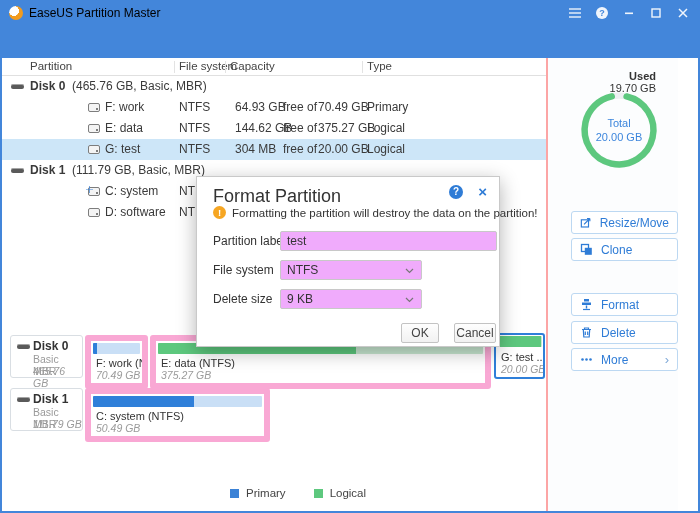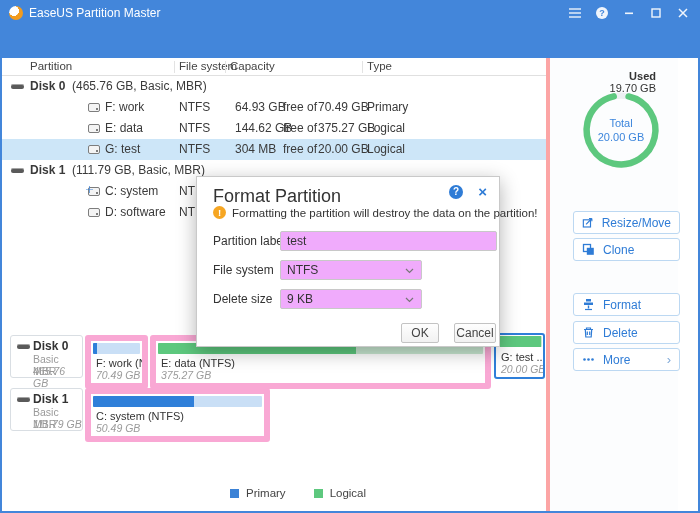--- a/index.html
+++ b/index.html
@@ -4,21 +4,21 @@
 <style>
   * { box-sizing: border-box; margin: 0; padding: 0; }
   body { font-family: "Liberation Sans", "DejaVu Sans", sans-serif; background:#888; }
   .app { position: relative; width: 700px; height: 513px; background:#4386da; overflow: hidden; }
   .workspace { position:absolute; left:2px; right:2px; top:58px; bottom:2px; background:#fff; }
 
   
   .titlebar { position:absolute; left:0; top:0; width:100%; height:26px; }
   .logo { position:absolute; left:9px; top:6px; width:14px; height:14px; border-radius:50%;
           background: radial-gradient(circle at 35% 35%, #fff 0 38%, #f29b1d 40% 100%); }
-  .title { position:absolute; left:29px; top:0; height:26px; line-height:26px; color:#ffffff; font-size:12px; }
+  .title { position:absolute; left:29px; top:0; height:26px; line-height:26px; color:#000000; font-size:12px; }
   .winctl { position:absolute; right:10px; top:0; height:26px; display:flex; align-items:center; gap:13px; }
   .winctl .wcb { width:14px; height:14px; display:flex; align-items:center; justify-content:center; cursor:default; }
 
   
   .toolbar { position:absolute; left:0; top:26px; width:100%; height:32px; }
   .tb-left { position:absolute; left:12px; top:33px; display:flex; gap:6px; }
   .tb-box { border:1px solid rgba(255,255,255,.55); border-radius:2px; height:22px; display:flex; align-items:center; }
   .tb-refresh { width:28px; justify-content:center; }
   .tb-cell { padding:0 6px; height:100%; display:flex; align-items:center; }
   .tb-sep { width:1px; height:100%; background:rgba(255,255,255,.5); }
@@ -66,21 +66,21 @@
   .logical .pfill { background:#5dc87e; }
   .pname { position:absolute; left:5px; top:16px; font-size:11px; color:#333; white-space:nowrap; }
   .psize { position:absolute; left:5px; top:28px; font-size:10.5px; color:#9a9a9a; font-style:italic; white-space:nowrap; }
 
   
   .legend { position:absolute; left:230px; top:487px; display:flex; gap:28px; align-items:center; font-size:11.5px; color:#444; }
   .lg-item { display:flex; align-items:center; gap:7px; }
   .lg-sq { width:9px; height:9px; display:inline-block; }
 
   
-  .rpanel { position:absolute; left:546px; top:58px; width:132px; bottom:2px; background:#fcfdfe; border-left:4px solid #fca5a5; }
+  .rpanel { position:absolute; left:546px; top:58px; width:132px; bottom:2px; background:#fcfdfe; border-left:2px solid #fca5a5; }
   .used-lbl { position:absolute; right:22px; top:12px; text-align:right; font-size:11px; color:#333; }
   .used-lbl b { display:block; }
   .donut { position:absolute; left:28px; top:29px; width:86px; height:86px; }
   .donut-txt { position:absolute; left:28px; top:29px; width:86px; height:86px; display:flex; flex-direction:column; align-items:center; justify-content:center; color:#3d86dc; font-size:11px; gap:2px; }
   .sbtn { position:absolute; left:23px; width:107px; height:23px; background:#fff; border:1px solid #bcd8f2; border-radius:3px;
           display:flex; align-items:center; gap:8px; padding:0 8px; color:#2f7cd6; font-size:12px; cursor:default; }
   .sbtn .chev { margin-left:auto; color:#7fa9d8; font-size:13px; }
 
   
   .dialog { position:absolute; left:196px; top:176px; width:304px; height:171px; background:#fff; border:1px solid #c9c9c9;

